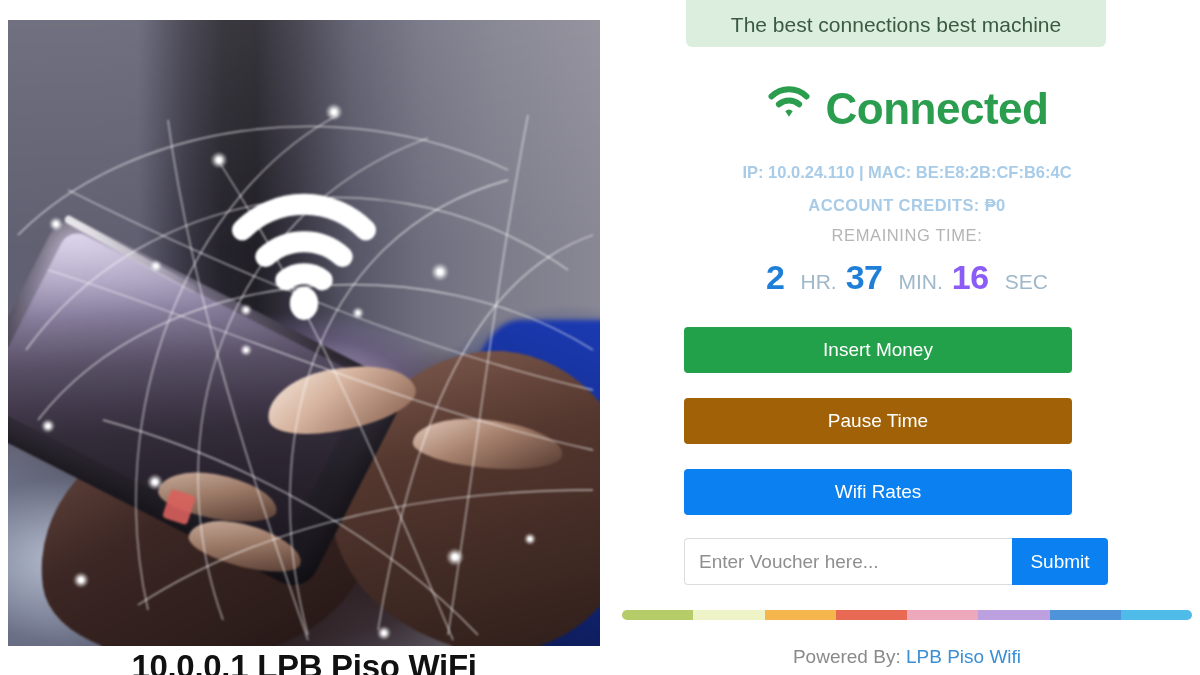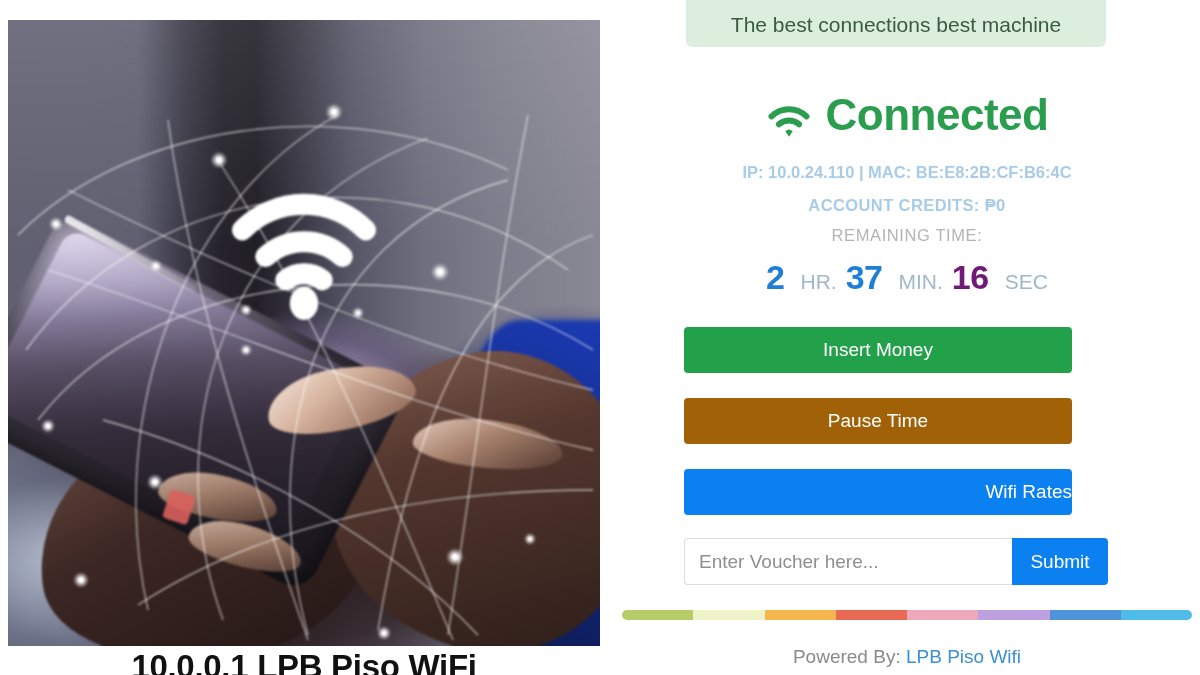--- a/index.html
+++ b/index.html
@@ -187,21 +187,21 @@
     color: #3b5a42;
     white-space: nowrap;
   }
 
   #status-row {
     position: absolute;
     left: 0; right: 0;
     top: 84px;
     height: 56px;
     display: flex;
-    align-items: flex-end;
+    align-items: flex-start;
     justify-content: center;
     gap: 14px;
   }
   #status-text {
     font-size: 44px;
     font-weight: bold;
     color: #2a9d4e;
     letter-spacing: -0.5px;
   }
 
@@ -248,21 +248,21 @@
     color: #ffffff;
     font-size: 19px;
     font-family: "Liberation Sans", sans-serif;
     cursor: pointer;
     text-align: center;
     line-height: 46px;
     padding: 0;
   }
   #btn-insert-money { top: 327px; background: #22a04a; }
   #btn-pause-time   { top: 398px; background: #e9504f; }
-  #btn-wifi-rates   { top: 469px; background: #0b80f0; text-align: right; }
+  #btn-wifi-rates   { top: 469px; background: #0b80f0; }
 
   #voucher-row {
     position: absolute;
     left: 70px;
     top: 538px;
     width: 424px;
     height: 47px;
     display: flex;
   }
   #voucher-input {
@@ -431,21 +431,21 @@
 
     <div class="info-line" id="credits-line" style="color: rgb(168, 204, 232);">ACCOUNT CREDITS: ₱0</div>
 
     <div class="info-line" id="remaining-label">REMAINING TIME:</div>
 
     <div id="timer-row">
       <span class="t-num" style="color: rgb(31, 127, 216);">2</span>
       <span class="t-unit" style="color: rgb(159, 184, 202);">HR.</span>
       <span class="t-num" style="color: rgb(31, 127, 216);">37</span>
       <span class="t-unit" style="color: rgb(159, 184, 202);">MIN.</span>
-      <span class="t-num" style="color: #701a75;">16</span>
+      <span class="t-num" style="color: #8b5cf6;">16</span>
       <span class="t-unit last" style="color: rgb(159, 184, 202);">SEC</span>
     </div>
 
     <button class="wide-btn" id="btn-insert-money" style="background: rgb(34, 160, 74);">Insert Money</button>
     <button class="wide-btn" id="btn-pause-time" style="background: #a16207;">Pause Time</button>
     <button class="wide-btn" id="btn-wifi-rates" style="background: rgb(11, 128, 240);">Wifi Rates</button>
 
     <div id="voucher-row">
       <input id="voucher-input" type="text" placeholder="Enter Voucher here..." style="">
       <button id="btn-submit" style="background: rgb(11, 128, 240);">Submit</button>

